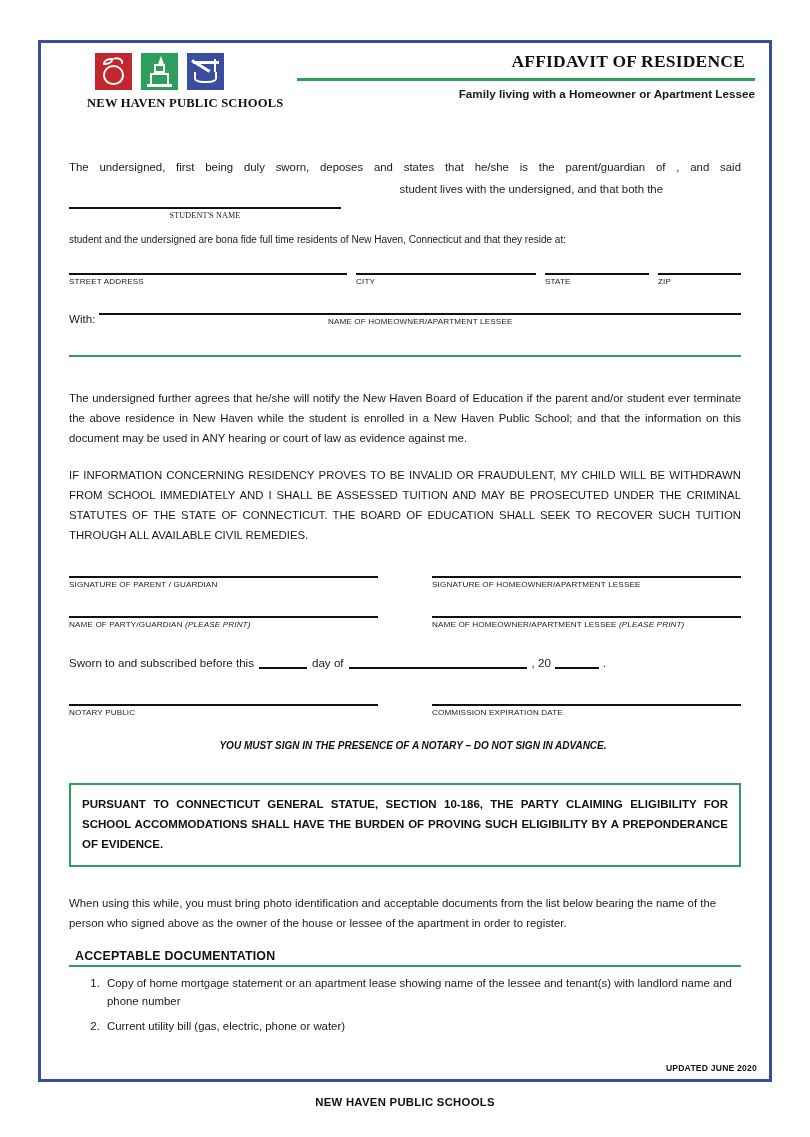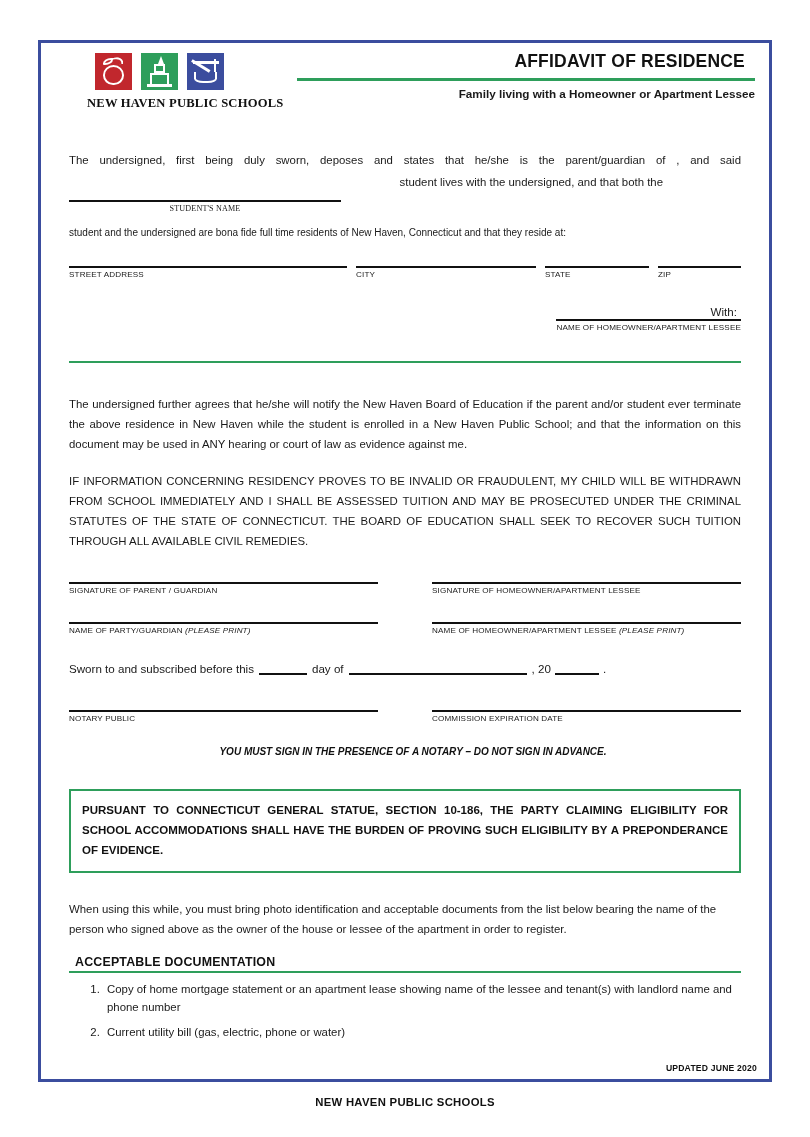--- a/index.html
+++ b/index.html
@@ -159,40 +159,41 @@
     top: 8px;
     right: 14px;
   }
   .doc-title {
     text-align: right;
     font-size: 17.5px;
     font-weight: 700;
     letter-spacing: 0.2px;
     color: #111111;
     padding-right: 10px;
+    font-family: Liberation Serif, serif;
   }
   .green-rule {
     height: 3px;
     background: #2e9e5b;
     margin-top: 6px;
   }
   .doc-subtitle {
     text-align: right;
     font-size: 11.7px;
     font-weight: 600;
     color: #1a1a1a;
     margin-top: 6px;
   }
 
   
   .body-area {
     position: absolute;
     left: 28px;
     right: 28px;
-    top: 109px;
+    top: 116px;
   }
 
   .para {
     font-size: 11.4px;
     line-height: 1.72;
     text-align: justify;
     color: #1a1a1a;
     margin: 0;
   }
   .para.caps {
@@ -249,21 +250,20 @@
   }
   .addr-cell-street { width: 278px; }
   .addr-cell-city   { width: 180px; }
   .addr-cell-state  { width: 104px; }
   .addr-cell-zip    { flex: 1; }
 
   .with-row {
     display: flex;
     align-items: flex-end;
     margin-top: 26px;
-    flex-direction: column;
   }
   .with-label {
     font-size: 11.6px;
     padding-bottom: 1px;
     margin-right: 4px;
   }
   .with-field { flex: 1; }
   .with-field .fieldlabel { text-align: center; }
 
   .divider-green {

